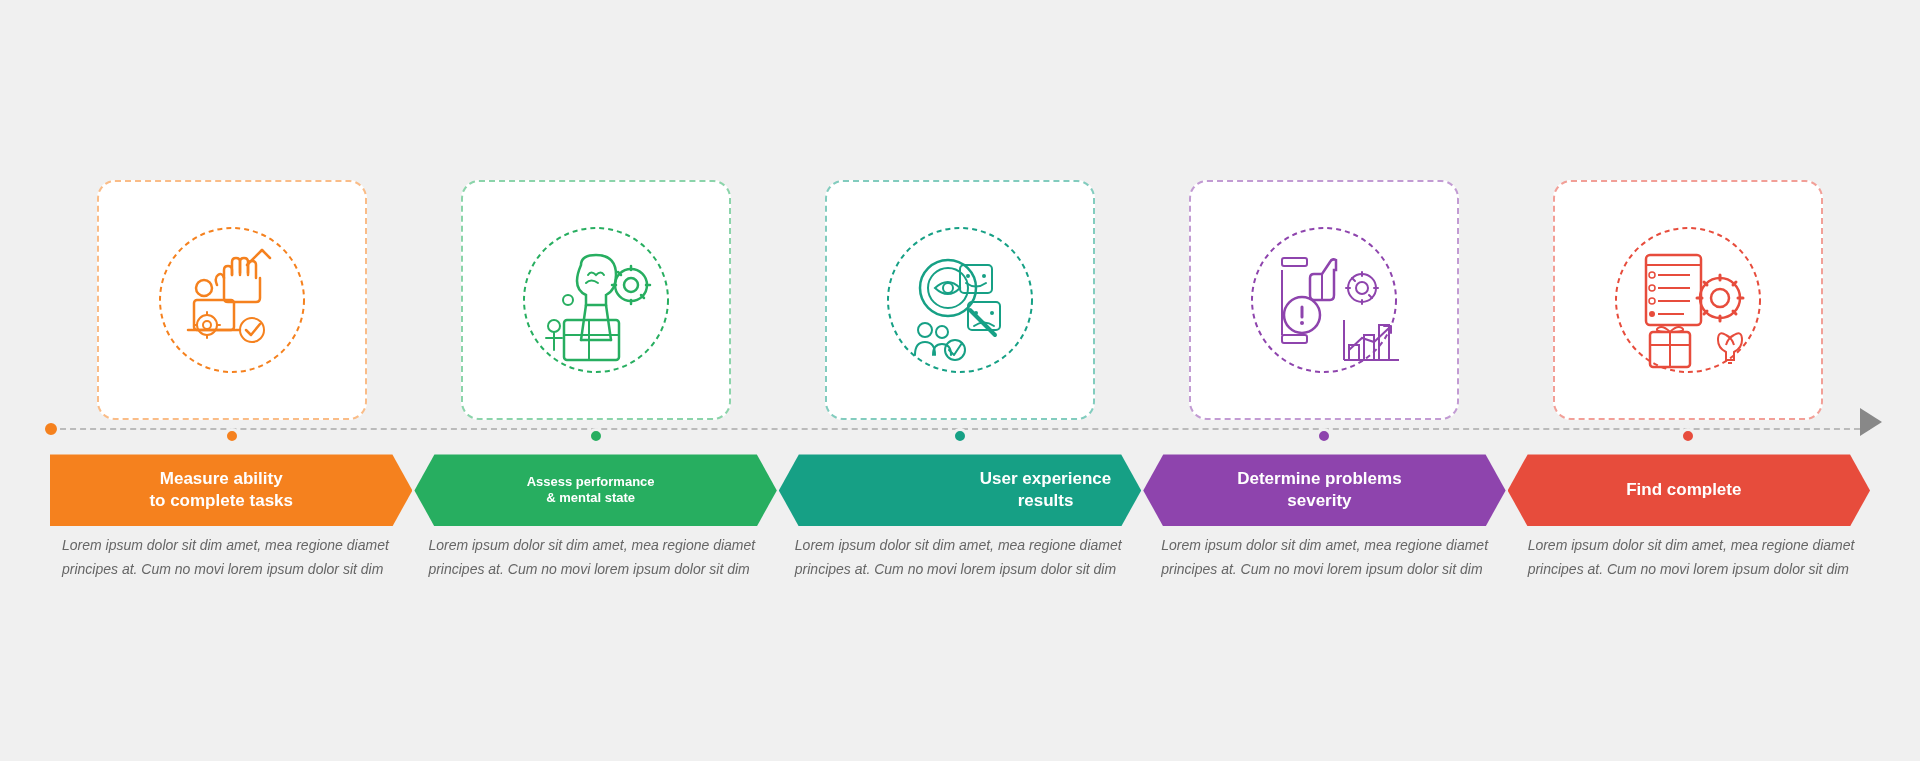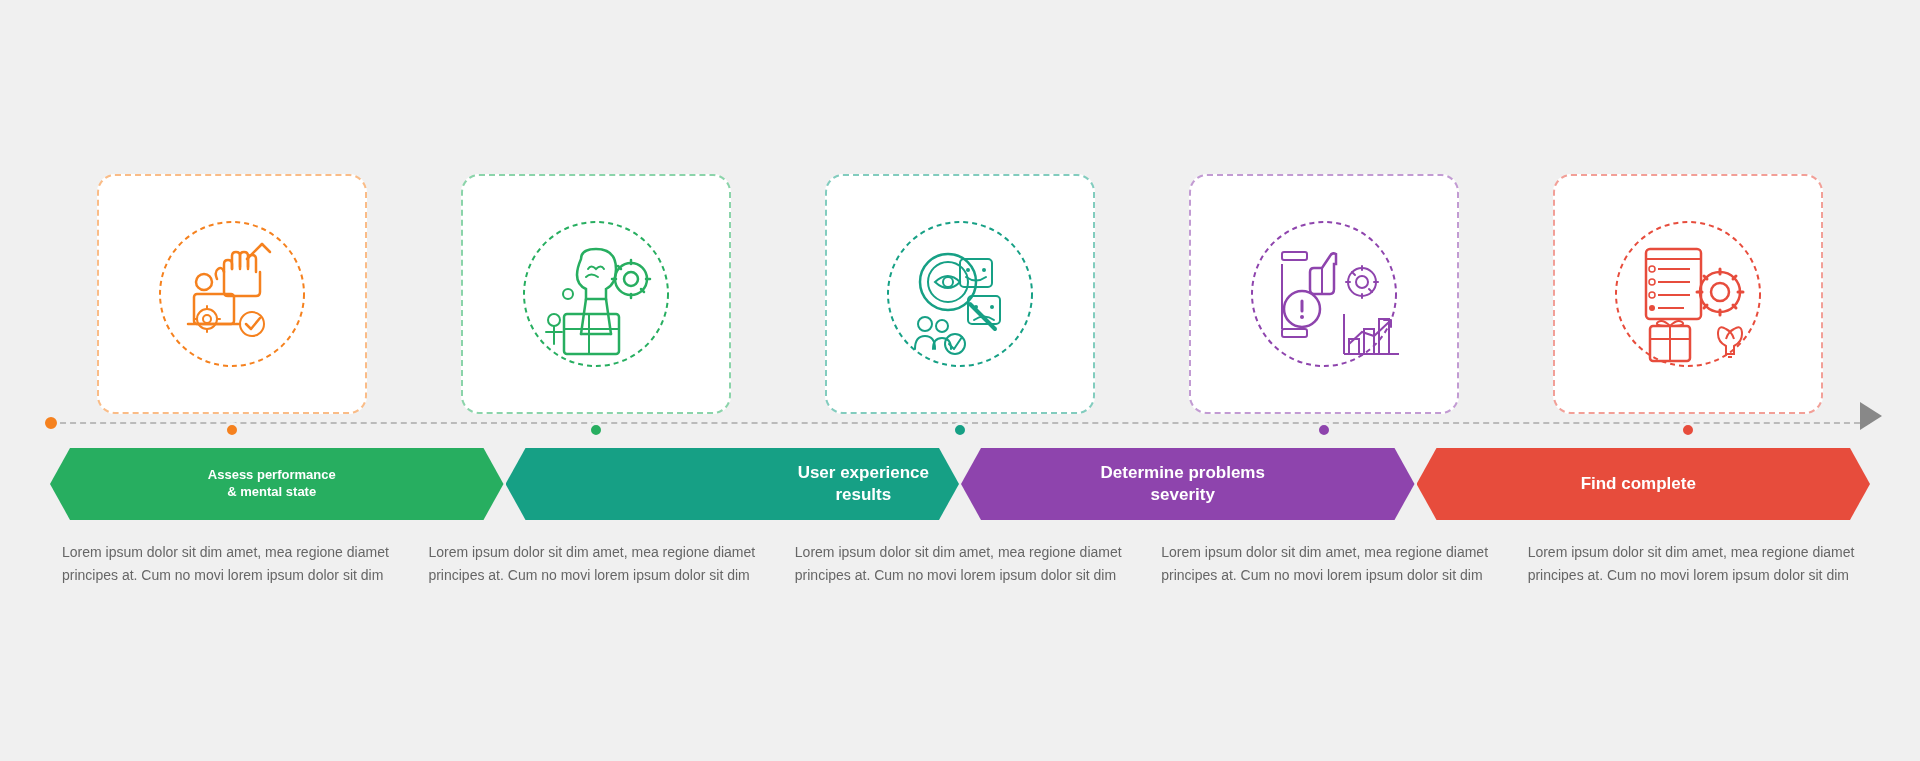--- a/index.html
+++ b/index.html
@@ -227,20 +227,25 @@
           <line x1="118" y1="140" x2="126" y2="140" stroke="#e74c3c" stroke-width="2"></line>
           <line x1="120" y1="143" x2="124" y2="143" stroke="#e74c3c" stroke-width="2"></line>
         </svg>
       </div>
       <div style="width:16px;height:16px;border-radius:50%;background:#e74c3c;border:3px solid #f0f0f0;margin-top:8px;z-index:2;position:relative;"></div>
     </div>
   </div>
 
   <div style="display:flex; width:100%; height:72px; padding: 0 50px; margin-top: 10px; position:relative;">
 
+    <div style="flex:1; position:relative; margin-right:2px;">
+      <div style="position:absolute; inset:0; background:#f5811e; clip-path: polygon(0 0, calc(100% - 20px) 0, 100% 50%, calc(100% - 20px) 100%, 0 100%); display:flex; align-items:center; justify-content:center;">
+        <span style="color:#fff; font-weight:700; font-size:17px; line-height:1.3; text-align:center; padding: 0 30px 0 10px;">Measure ability<br>to complete tasks</span>
+      </div>
+    </div>
 
     <div style="flex:1; position:relative; margin-right:2px;">
       <div style="position:absolute; inset:0; background:#27ae60; clip-path: polygon(20px 0, calc(100% - 20px) 0, 100% 50%, calc(100% - 20px) 100%, 20px 100%, 0 50%); display:flex; align-items:center; justify-content:center;">
         <span style="color:#fff; font-weight:700; font-size:13px; line-height:1.3; text-align:center; padding: 0 30px 0 20px;">Assess performance<br>&amp; mental state</span>
       </div>
     </div>
 
     <div style="flex:1; position:relative; margin-right:2px;">
       <div style="position:absolute; inset:0; background:#16a085; clip-path: polygon(20px 0, calc(100% - 20px) 0, 100% 50%, calc(100% - 20px) 100%, 20px 100%, 0 50%); display:flex; align-items:center; justify-content:flex-end;">
         <span style="color:#fff; font-weight:700; font-size:17px; line-height:1.3; text-align:center; padding: 0 30px 0 20px;">User experience<br>results</span>
@@ -253,20 +258,20 @@
       </div>
     </div>
 
     <div style="flex:1; position:relative;">
       <div style="position:absolute; inset:0; background:#e74c3c; clip-path: polygon(20px 0, calc(100% - 20px) 0, 100% 50%, calc(100% - 20px) 100%, 20px 100%, 0 50%); display:flex; align-items:center; justify-content:center;">
         <span style="color:#fff; font-weight:700; font-size:17px; line-height:1.3; text-align:center; padding: 0 30px 0 20px;">Find complete</span>
       </div>
     </div>
   </div>
 
-  <div style="display:flex; width:100%; padding: 21px 50px 30px 50px; gap:12px;">
+  <div style="display:flex; width:100%; padding: 8px 50px 30px 50px; gap:12px;font-style:italic;">
     <div style="flex:1; padding: 0 12px; font-size:14px; color:#666; line-height:1.65;">Lorem ipsum dolor sit dim amet, mea regione diamet principes at. Cum no movi lorem ipsum dolor sit dim</div>
     <div style="flex:1; padding: 0 12px; font-size:14px; color:#666; line-height:1.65;">Lorem ipsum dolor sit dim amet, mea regione diamet principes at. Cum no movi lorem ipsum dolor sit dim</div>
     <div style="flex:1; padding: 0 12px; font-size:14px; color:#666; line-height:1.65;">Lorem ipsum dolor sit dim amet, mea regione diamet principes at. Cum no movi lorem ipsum dolor sit dim</div>
     <div style="flex:1; padding: 0 12px; font-size:14px; color:#666; line-height:1.65;">Lorem ipsum dolor sit dim amet, mea regione diamet principes at. Cum no movi lorem ipsum dolor sit dim</div>
     <div style="flex:1; padding: 0 12px; font-size:14px; color:#666; line-height:1.65;">Lorem ipsum dolor sit dim amet, mea regione diamet principes at. Cum no movi lorem ipsum dolor sit dim</div>
   </div>
 </div>
 
 </body></html>

